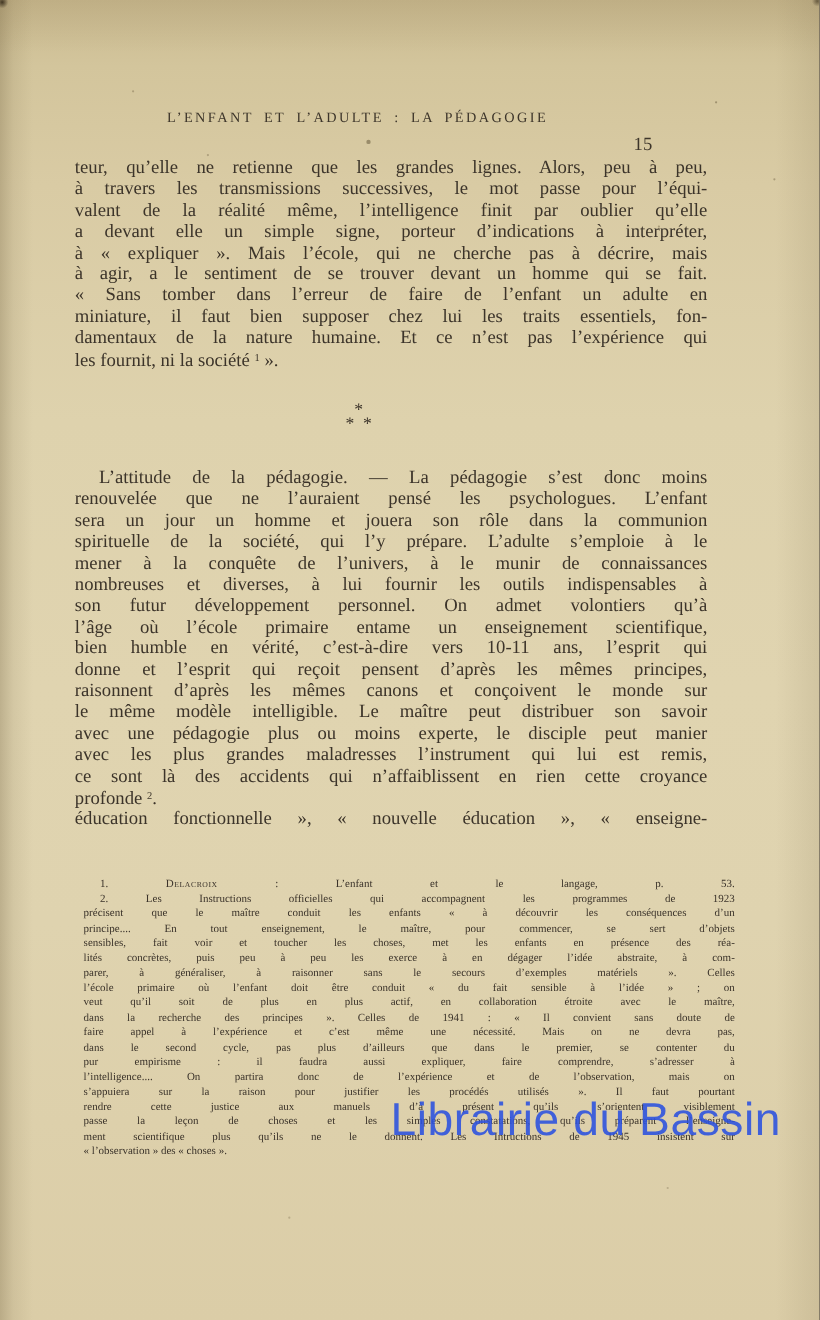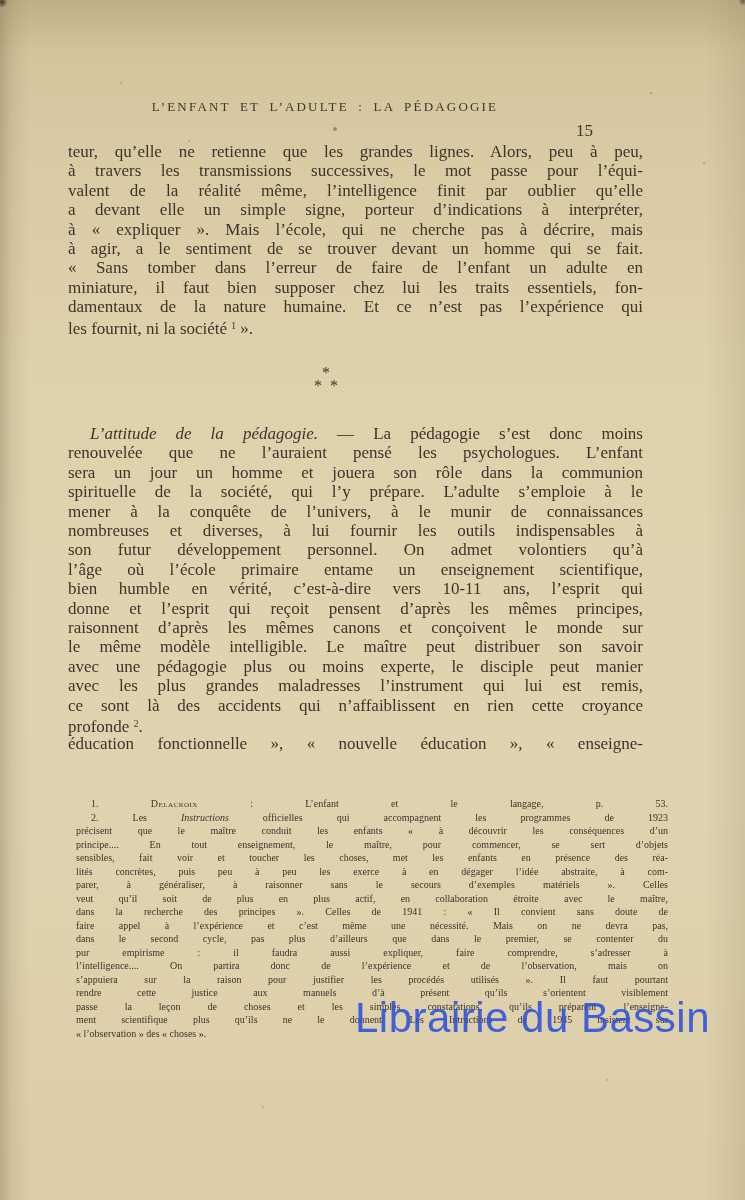--- a/index.html
+++ b/index.html
@@ -37,21 +37,21 @@
   #para3{top:734px;}
   .stars{position:absolute;left:295px;top:366px;width:62px;text-align:center;
     font-size:16px;line-height:13px;color:#3c342a;}
   .stars div{white-space:pre;}
   .footnotes{position:absolute;left:58px;top:797px;width:592px;
     font-size:10px;line-height:13.5px;text-align:justify;color:#3b332a;margin-left:18px;}
   .ln{text-align:justify;text-align-last:justify;}
   .ln-end{text-align-last:left;}
   .para .ind{text-indent:22px;}
   .footnotes .ind{text-indent:15px;}
-  .s-i{font-style:italic;}
+  .s-i{}
   .s-sc{font-variant:small-caps;letter-spacing:.5px;}
   .s-sup{font-size:9.5px;vertical-align:5px;}
   .watermark{
     position:absolute;left:355px;top:994px;
     font-family:"Liberation Sans","DejaVu Sans",sans-serif;
     font-size:42px;line-height:48px;letter-spacing:.5px;
     color:#2b51e0;opacity:.88;white-space:nowrap;
   }
 </style>
 </head>
@@ -104,20 +104,21 @@
     </div>
 
   <div class="footnotes">
       <div class="ln ind"><span>1. </span><span class="s-sc">Delacroix</span><span> : L’enfant et le langage, p. 53.</span></div>
       <div class="ln ind"><span>2. Les </span><span class="s-i">Instructions</span><span> officielles qui accompagnent les programmes de 1923</span></div>
       <div class="ln"><span>précisent que le maître conduit les enfants « à découvrir les conséquences d’un</span></div>
       <div class="ln"><span>principe.... En tout enseignement, le maître, pour commencer, se sert d’objets</span></div>
       <div class="ln"><span>sensibles, fait voir et toucher les choses, met les enfants en présence des réa-</span></div>
       <div class="ln"><span>lités concrètes, puis peu à peu les exerce à en dégager l’idée abstraite, à com-</span></div>
       <div class="ln"><span>parer, à généraliser, à raisonner sans le secours d’exemples matériels ». Celles</span></div>
+      <div class="ln"><span>l’école primaire où l’enfant doit être conduit « du fait sensible à l’idée » ; on</span></div>
       <div class="ln"><span>veut qu’il soit de plus en plus actif, en collaboration étroite avec le maître,</span></div>
       <div class="ln"><span>dans la recherche des principes ». Celles de 1941 : « Il convient sans doute de</span></div>
       <div class="ln"><span>faire appel à l’expérience et c’est même une nécessité. Mais on ne devra pas,</span></div>
       <div class="ln"><span>dans le second cycle, pas plus d’ailleurs que dans le premier, se contenter du</span></div>
       <div class="ln"><span>pur empirisme : il faudra aussi expliquer, faire comprendre, s’adresser à</span></div>
       <div class="ln"><span>l’intelligence.... On partira donc de l’expérience et de l’observation, mais on</span></div>
       <div class="ln"><span>s’appuiera sur la raison pour justifier les procédés utilisés ». Il faut pourtant</span></div>
       <div class="ln"><span>rendre cette justice aux manuels d’à présent qu’ils s’orientent visiblement</span></div>
       <div class="ln"><span>passe la leçon de choses et les simples constatations, qu’ils préparent l’enseigne-</span></div>
       <div class="ln"><span>ment scientifique plus qu’ils ne le donnent. Les Intructions de 1945 insistent sur</span></div>

